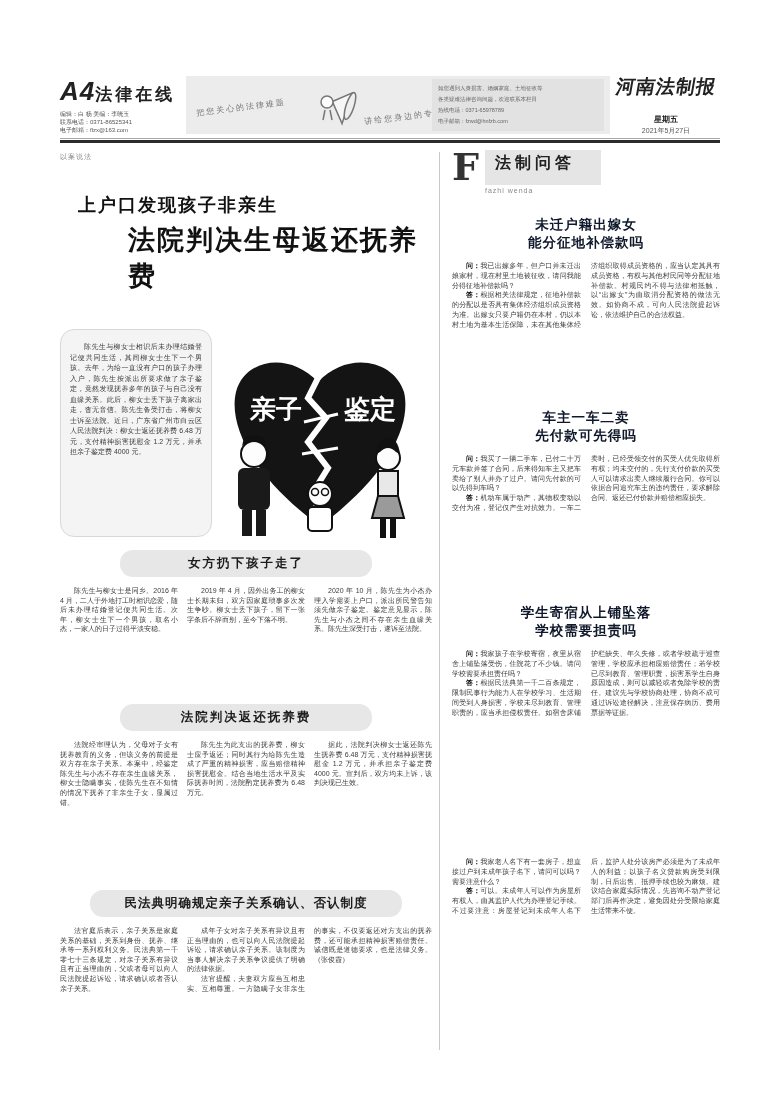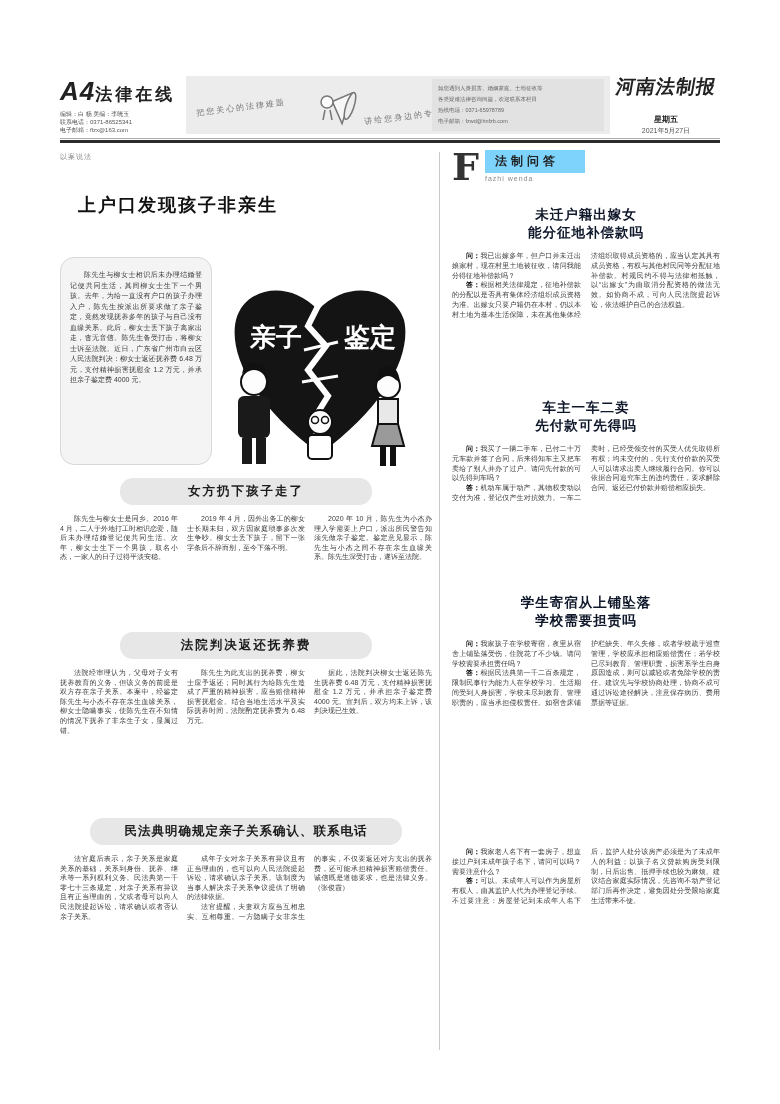--- a/index.html
+++ b/index.html
@@ -40,21 +40,21 @@
   .pill{margin:10px auto 0 auto;width:252px;background:#e7e7e7;border-radius:13px;text-align:center;
         font-weight:bold;font-size:12.5px;letter-spacing:2px;padding:5px 0;color:#1c1c1c;}
   .pill.wide{width:312px;letter-spacing:1px;}
   .storybody{margin-top:9px;column-gap:9px;column-count:3;overflow:hidden;}
   .storybody p{margin:0;font-size:7px;line-height:9.6px;text-align:justify;text-indent:2em;color:#3a3a3a;}
   .sb1{height:108px;} .sb2{height:140px;} .sb3{height:152px;}
   
   .qabrand{display:flex;align-items:flex-start;}
   .qaF{font-family:"DejaVu Serif","Liberation Serif",serif;font-size:38px;line-height:34px;font-weight:bold;color:#333;}
   .qatitlebox{margin-left:6px;}
-  .qatitle{background:#7dd3fc;font-weight:bold;font-size:12px;letter-spacing:4px;padding:3px 26px 3px 10px;color:#222;}
+  .qatitle{background:#e5e5e5;font-weight:bold;font-size:16px;letter-spacing:4px;padding:3px 26px 11px 10px;color:#222;}
   .qapinyin{font-size:7px;color:#888;margin-top:2px;letter-spacing:1px;}
   .qaitem h3{margin:0;text-align:center;font-size:13.5px;line-height:18px;letter-spacing:1px;color:#0f172a;}
   .qaitem{margin-top:22px;}
   .qabody{margin-top:9px;column-count:2;column-gap:10px;overflow:hidden;}
   .qabody p{margin:0;font-size:7px;line-height:9.8px;text-align:justify;text-indent:2em;color:#3a3a3a;}
   .qabody b{color:#111;}
   .qb1{height:126px;} .qb2{height:186px;} .qb3{height:128px;} .qb4{height:162px;}
 </style>
 </head>
 <body>
@@ -95,20 +95,21 @@
       <div class="mh-date">2021年5月27日</div>
     </div>
   </div>
   <div class="hdr-rule"></div>
   <div class="vdiv"></div>
 
   <div class="leftcol">
     <div class="kicker">以案说法</div>
     <div class="headline">
       <div class="hl1">上户口发现孩子非亲生</div>
+      <div class="hl2">法院判决生母返还抚养费</div>
     </div>
 
     <div class="figrow">
       <div class="leadbox">
         <p>陈先生与柳女士相识后未办理结婚登记便共同生活，其间柳女士生下一个男孩。去年，为给一直没有户口的孩子办理入户，陈先生按派出所要求做了亲子鉴定，竟然发现抚养多年的孩子与自己没有血缘关系。此后，柳女士丢下孩子离家出走，杳无音信。陈先生备受打击，将柳女士诉至法院。近日，广东省广州市白云区人民法院判决：柳女士返还抚养费 6.48 万元，支付精神损害抚慰金 1.2 万元，并承担亲子鉴定费 4000 元。</p>
       </div>
       <div class="heartwrap">
         <svg width="200" height="214" viewBox="0 0 200 214">
 
           <path d="M100 200 C 34 152 8 100 16 66 C 24 34 68 24 98 56 C 128 24 174 34 184 66 C 192 100 166 152 100 200 Z" fill="#141414"></path>
@@ -147,21 +148,21 @@
       <p>2020 年 10 月，陈先生为小杰办理入学需要上户口，派出所民警告知须先做亲子鉴定。鉴定意见显示，陈先生与小杰之间不存在亲生血缘关系。陈先生深受打击，遂诉至法院。</p>
     </div>
 
     <div class="pill">法院判决返还抚养费</div>
     <div class="storybody sb2">
       <p>法院经审理认为，父母对子女有抚养教育的义务，但该义务的前提是双方存在亲子关系。本案中，经鉴定陈先生与小杰不存在亲生血缘关系，柳女士隐瞒事实，使陈先生在不知情的情况下抚养了非亲生子女，显属过错。</p>
       <p>陈先生为此支出的抚养费，柳女士应予返还；同时其行为给陈先生造成了严重的精神损害，应当赔偿精神损害抚慰金。结合当地生活水平及实际抚养时间，法院酌定抚养费为 6.48 万元。</p>
       <p>据此，法院判决柳女士返还陈先生抚养费 6.48 万元，支付精神损害抚慰金 1.2 万元，并承担亲子鉴定费 4000 元。宣判后，双方均未上诉，该判决现已生效。</p>
     </div>
 
-    <div class="pill wide">民法典明确规定亲子关系确认、联系电话</div>
+    <div class="pill wide">民法典明确规定亲子关系确认、否认制度</div>
     <div class="storybody sb3">
       <p>法官庭后表示，亲子关系是家庭关系的基础，关系到身份、抚养、继承等一系列权利义务。民法典第一千零七十三条规定，对亲子关系有异议且有正当理由的，父或者母可以向人民法院提起诉讼，请求确认或者否认亲子关系。</p>
       <p>成年子女对亲子关系有异议且有正当理由的，也可以向人民法院提起诉讼，请求确认亲子关系。该制度为当事人解决亲子关系争议提供了明确的法律依据。</p>
       <p>法官提醒，夫妻双方应当互相忠实、互相尊重。一方隐瞒子女非亲生的事实，不仅要返还对方支出的抚养费，还可能承担精神损害赔偿责任。诚信既是道德要求，也是法律义务。（张俊霞）</p>
     </div>
   </div>
 
   <div class="rightcol">
     <div class="qabrand">
       <div class="qaF">F</div>

